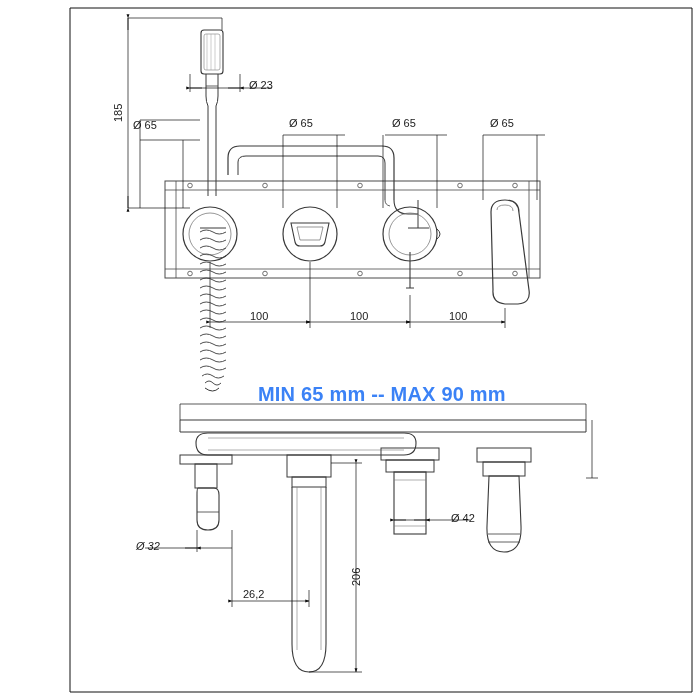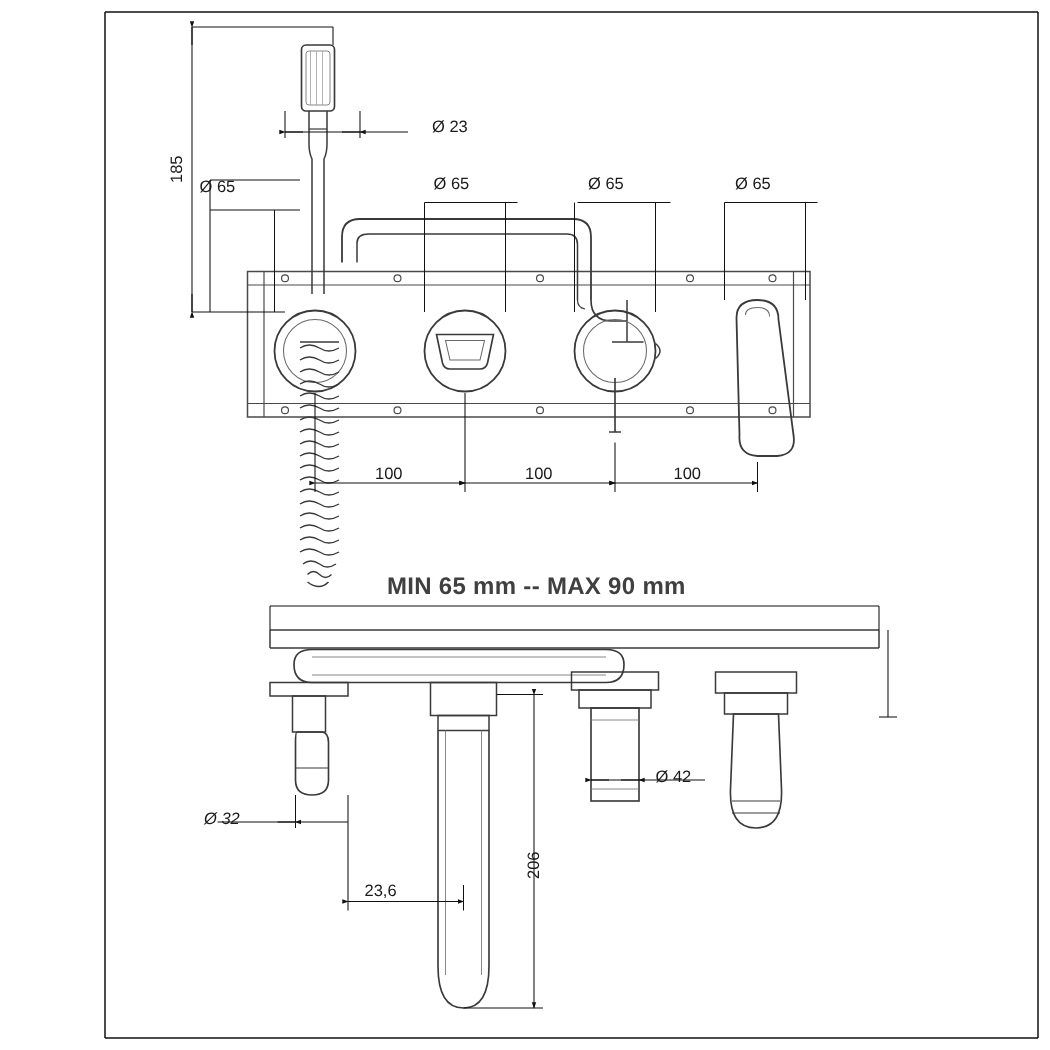--- a/index.html
+++ b/index.html
@@ -28,23 +28,23 @@
     white-space: nowrap;
     line-height: 1;
   }
   .lbl.rot {
     transform: rotate(-90deg);
     transform-origin: left top;
   }
   .title {
     position: absolute;
     font-family: "Liberation Sans", sans-serif;
-    font-size: 16px;
+    font-size: 20px;
     font-weight: bold;
-    color: #404040;
+    color: #3b82f6;
     white-space: nowrap;
     letter-spacing: 0.2px;
   }
 </style>
 </head>
 <body>
 
 <svg id="sheet" viewBox="0 0 700 700" xmlns="http://www.w3.org/2000/svg">
   <defs>
     <marker id="arr" viewBox="0 0 10 10" refX="9" refY="5" markerWidth="7" markerHeight="7" orient="auto">
@@ -265,29 +265,29 @@
       <line x1="232" y1="552" x2="232" y2="607"></line>
       <line x1="309" y1="590" x2="309" y2="607"></line>
 
       <line x1="356" y1="463" x2="356" y2="672" marker-start="url(#arrS)" marker-end="url(#arrS)"></line>
       <line x1="331" y1="463" x2="362" y2="463"></line>
       <line x1="309" y1="672" x2="362" y2="672"></line>
     </g>
   </g>
 </svg>
 
-<div class="lbl" style="left:249px; top:80px;margin-left:39px;">Ø 23</div>
+<div class="lbl" style="left:249px; top:80px;">Ø 23</div>
 <div class="lbl rot" style="left:113px; top:122px;">185</div>
 <div class="lbl" style="left:133px; top:120px;">Ø 65</div>
 <div class="lbl" style="left:289px; top:118px;">Ø 65</div>
 <div class="lbl" style="left:392px; top:118px;">Ø 65</div>
 <div class="lbl" style="left:490px; top:118px;">Ø 65</div>
 
 <div class="lbl" style="left:250px; top:311px;">100</div>
 <div class="lbl" style="left:350px; top:311px;">100</div>
 <div class="lbl" style="left:449px; top:311px;">100</div>
 
 <div class="title" style="left:258px; top:383px;">MIN 65 mm -- MAX 90 mm</div>
 
 <div class="lbl" style="left:136px; top:541px;font-style:italic;">Ø 32</div>
-<div class="lbl" style="left:437px; top:513px;">Ø 42</div>
-<div class="lbl" style="left:243px; top:589px;">23,6</div>
+<div class="lbl" style="left:451px; top:513px;">Ø 42</div>
+<div class="lbl" style="left:243px; top:589px;">26,2</div>
 <div class="lbl rot" style="left:351px; top:586px;">206</div>
 
 </body></html>

